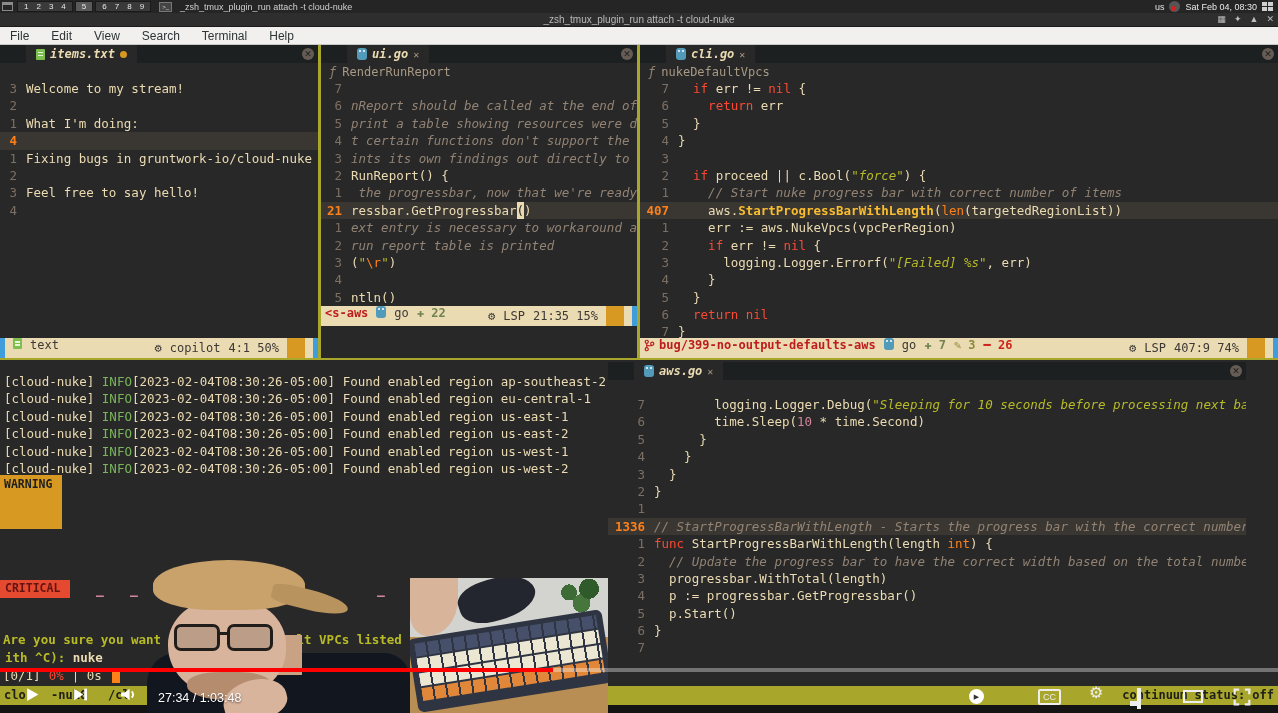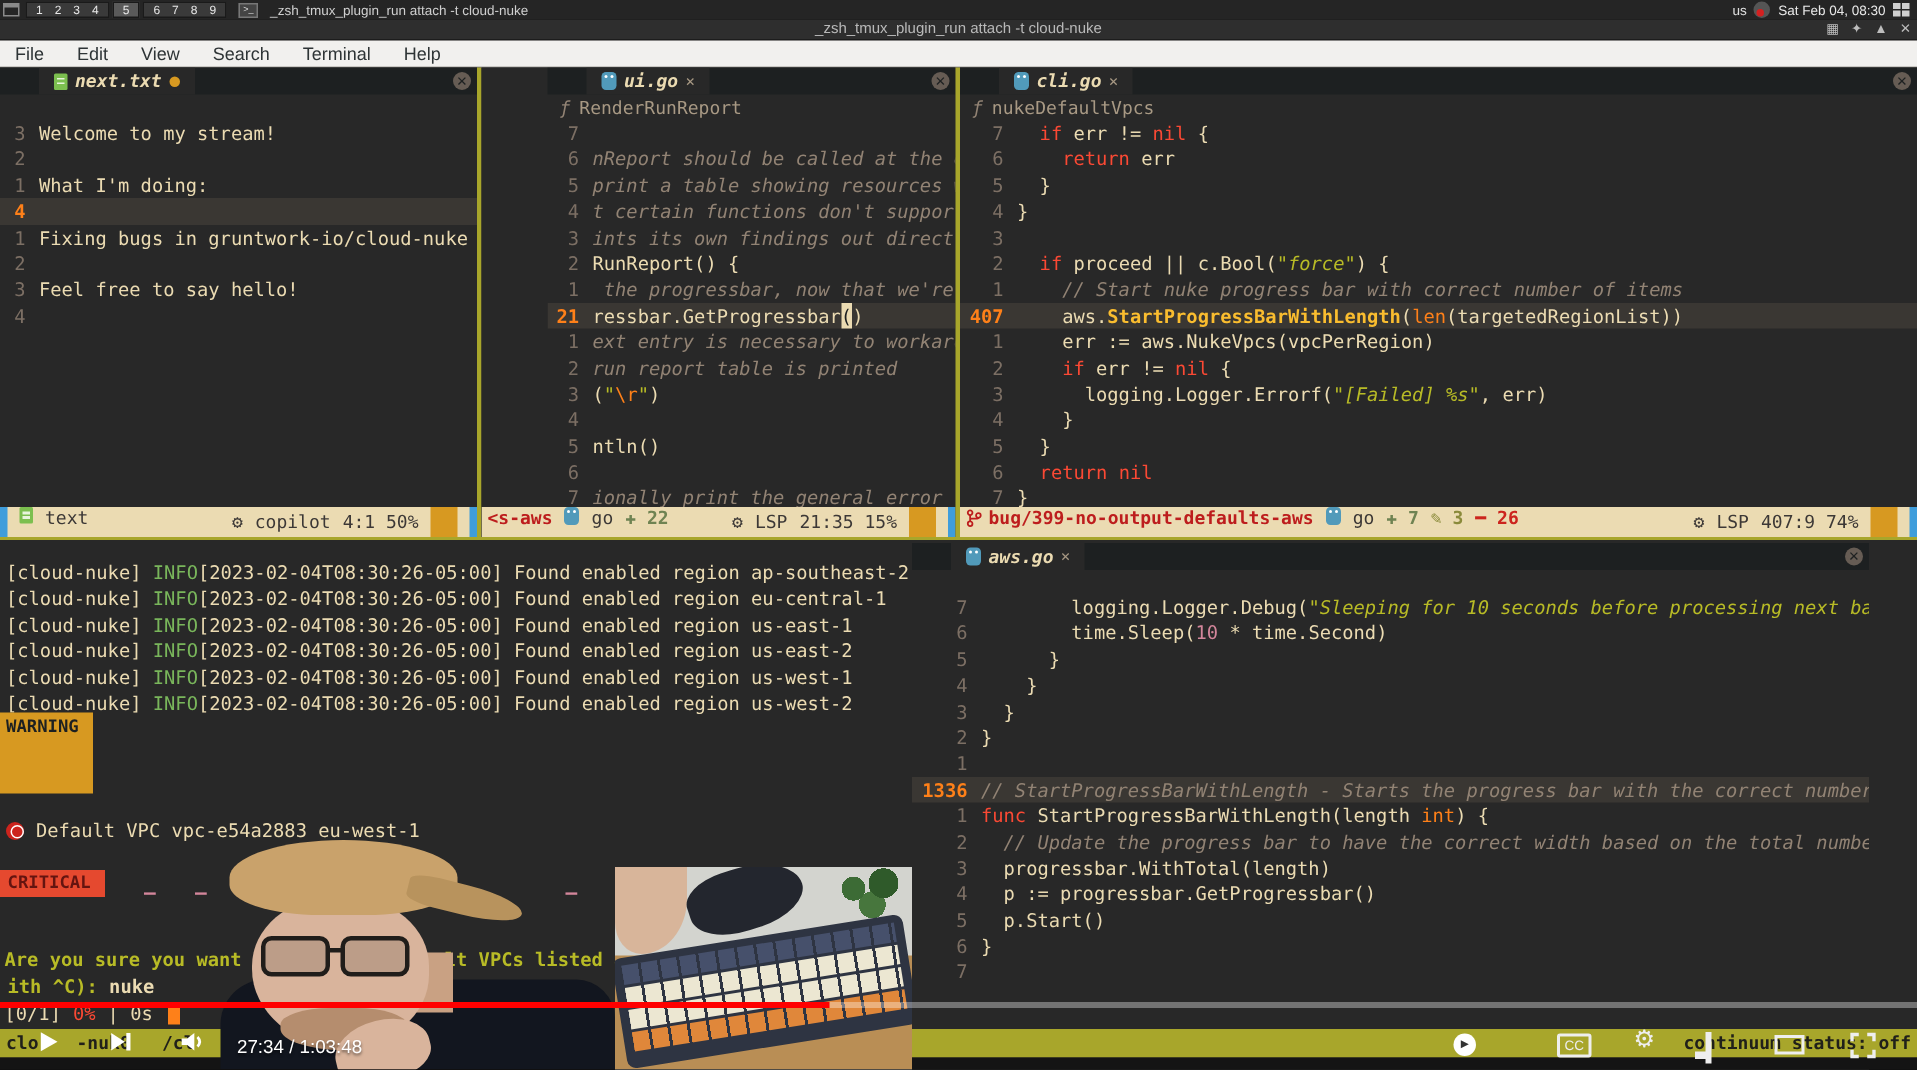--- a/index.html
+++ b/index.html
@@ -183,21 +183,21 @@
   <span>Terminal</span>
   <span>Help</span>
 </div>
 
 <div class="termroot">
 
   <div class="pane" style="left:0; top:0; width:318px; height:313px;">
     <div class="tabline">
       <div class="tab" style="margin-left:26px;">
         <span class="file-icon"></span>
-        <span>next.txt</span>
+        <span>items.txt</span>
         <span class="mod-dot"></span>
       </div>
       <span class="far-close">✕</span>
     </div>
     <div class="code" style="--gw:26px; padding-top:17px; height:275px;"><div class="line"><span class="ln">3</span><span class="sg-fg">Welcome to my stream!</span></div><div class="line"><span class="ln">2</span></div><div class="line"><span class="ln">1</span><span class="sg-fg">What I'm doing:</span></div><div class="line cur"><span class="ln">4</span></div><div class="line"><span class="ln">1</span><span class="sg-fg">Fixing bugs in gruntwork-io/cloud-nuke</span></div><div class="line"><span class="ln">2</span></div><div class="line"><span class="ln">3</span><span class="sg-fg">Feel free to say hello!</span></div><div class="line"><span class="ln">4</span></div></div>
     <div class="statusline">
       <span class="blue-strip" style="margin-left:-4px;"></span>
       <span class="file-icon"></span>
       <span>text</span>
       <div class="right">
@@ -205,21 +205,21 @@
         <span>copilot</span>
         <span>4:1 50%</span>
         <span class="yellow-block"></span>
         <span class="blue-strip" style="margin-right:-4px;"></span>
       </div>
     </div>
   </div>
 
   <div class="divider-v" style="left:318px; top:0; height:313px;"></div>
 
-  <div class="pane" style="left:321px; top:0; width:316px; height:313px;padding-left:44px;">
+  <div class="pane" style="left:321px; top:0; width:316px; height:281px;">
     <div class="tabline">
       <div class="tab">
         <span class="go-icon"></span>
         <span>ui.go</span>
         <span class="closex">✕</span>
       </div>
       <span class="far-close">✕</span>
     </div>
     <div class="breadcrumb">
       <span class="fsym">ƒ</span>
@@ -282,24 +282,20 @@
         <span class="blue-strip" style="margin-right:-4px;"></span>
       </div>
     </div>
   </div>
 
   <div class="divider-h" style="left:0; top:313px; width:1278px;"></div>
 
   <div class="pane" style="left:0; top:315px; width:637px; height:326px;">
     <div class="code" style="padding:13px 0 0 4px;"><div class="line"><span class="sg-fg">[cloud-nuke] </span><span class="sg-grn">INFO</span><span class="sg-fg">[2023-02-04T08:30:26-05:00] Found enabled region ap-southeast-2</span></div><div class="line"><span class="sg-fg">[cloud-nuke] </span><span class="sg-grn">INFO</span><span class="sg-fg">[2023-02-04T08:30:26-05:00] Found enabled region eu-central-1</span></div><div class="line"><span class="sg-fg">[cloud-nuke] </span><span class="sg-grn">INFO</span><span class="sg-fg">[2023-02-04T08:30:26-05:00] Found enabled region us-east-1</span></div><div class="line"><span class="sg-fg">[cloud-nuke] </span><span class="sg-grn">INFO</span><span class="sg-fg">[2023-02-04T08:30:26-05:00] Found enabled region us-east-2</span></div><div class="line"><span class="sg-fg">[cloud-nuke] </span><span class="sg-grn">INFO</span><span class="sg-fg">[2023-02-04T08:30:26-05:00] Found enabled region us-west-1</span></div><div class="line"><span class="sg-fg">[cloud-nuke] </span><span class="sg-grn">INFO</span><span class="sg-fg">[2023-02-04T08:30:26-05:00] Found enabled region us-west-2</span></div></div>
     <div class="warn-block">WARNING</div>
-    <div class="vpc-row">
-      <span class="target-icon"></span>
-      <span>Default VPC vpc-e54a2883 eu-west-1</span>
-    </div>
     <div class="crit-block">CRITICAL</div>
     <span class="dash" style="left:96px;">–</span>
     <span class="dash" style="left:130px;">–</span>
     <span class="dash" style="left:275px;">–</span>
     <span class="dash" style="left:304px;">–</span>
     <span class="dash" style="left:377px;">–</span>
     <div class="prompt1">Are you sure you want to nuke the default VPCs listed above? Enter 'nuke' (or exit w</div>
     <div class="prompt2"><span>ith ^C): </span><span class="typed">nuke</span></div>
     <div class="jobline">
       <span>[0/1]</span>

